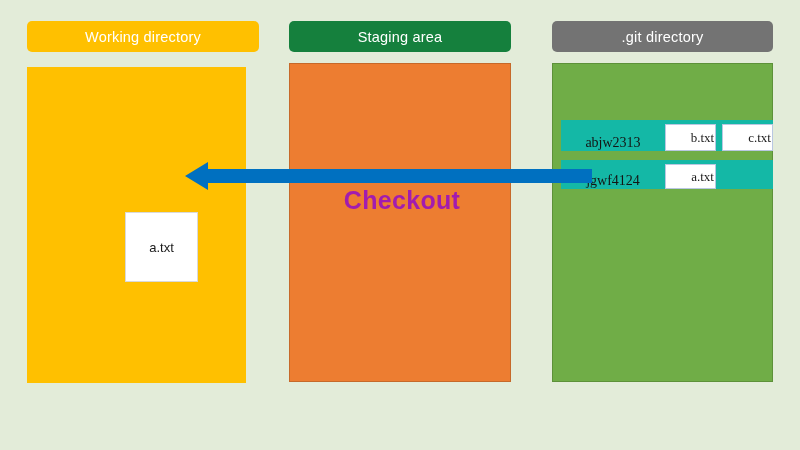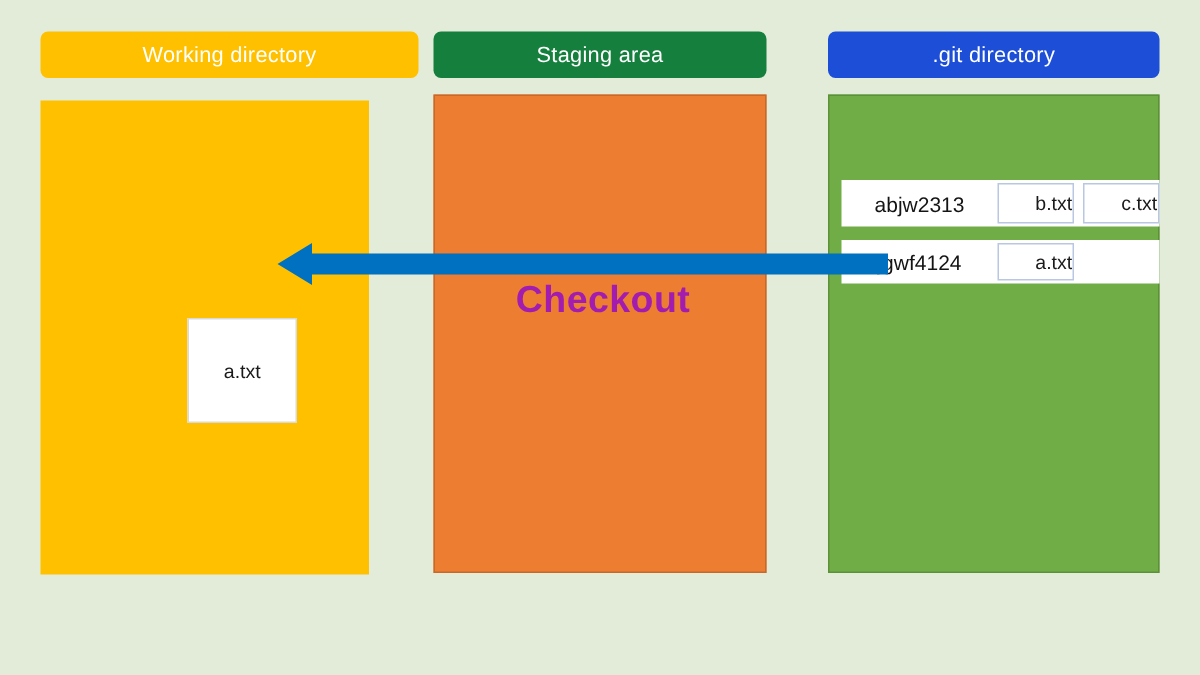--- a/index.html
+++ b/index.html
@@ -25,23 +25,23 @@
     height: 31px;
     border-radius: 5px;
     display: flex;
     align-items: center;
     justify-content: center;
     color: #ffffff;
     font-size: 14.5px;
     letter-spacing: .2px;
     box-sizing: border-box;
   }
-  .pill-working  { left: 27px;  top: 21px; width: 252px; background: #ffc000; }
+  .pill-working  { left: 27px;  top: 21px; width: 232px; background: #ffc000; }
   .pill-staging  { left: 289px; top: 21px; width: 222px; background: #15803d; }
-  .pill-git      { left: 552px; top: 21px; width: 221px; background: #1d4ed8; }
+  .pill-git      { left: 552px; top: 21px; width: 221px; background: #737373; }
 
   
   .panel {
     position: absolute;
     box-sizing: border-box;
   }
   .panel-working {
     left: 27px; top: 67px; width: 219px; height: 316px;
     background: #ffc000;
   }
@@ -68,24 +68,25 @@
     color: #1a1a1a;
     font-size: 13px;
   }
   .file-card-working {
     left: 98px; top: 145px; width: 73px; height: 70px;
   }
 
   
   .commit-row {
     position: absolute;
-    background: #ffffff;
+    background: #14b8a6;
     box-sizing: border-box;
     display: flex;
-    align-items: center;
+    align-items: flex-end;
+    font-family: Liberation Serif, serif;
   }
   .commit-row-1 { left: 561px; top: 120px; width: 212px; height: 31px; }
   .commit-row-2 { left: 561px; top: 160px; width: 212px; height: 29px; }
 
   .commit-hash {
     color: #141414;
     font-size: 14px;
     width: 104px;
     text-align: center;
     flex: none;

